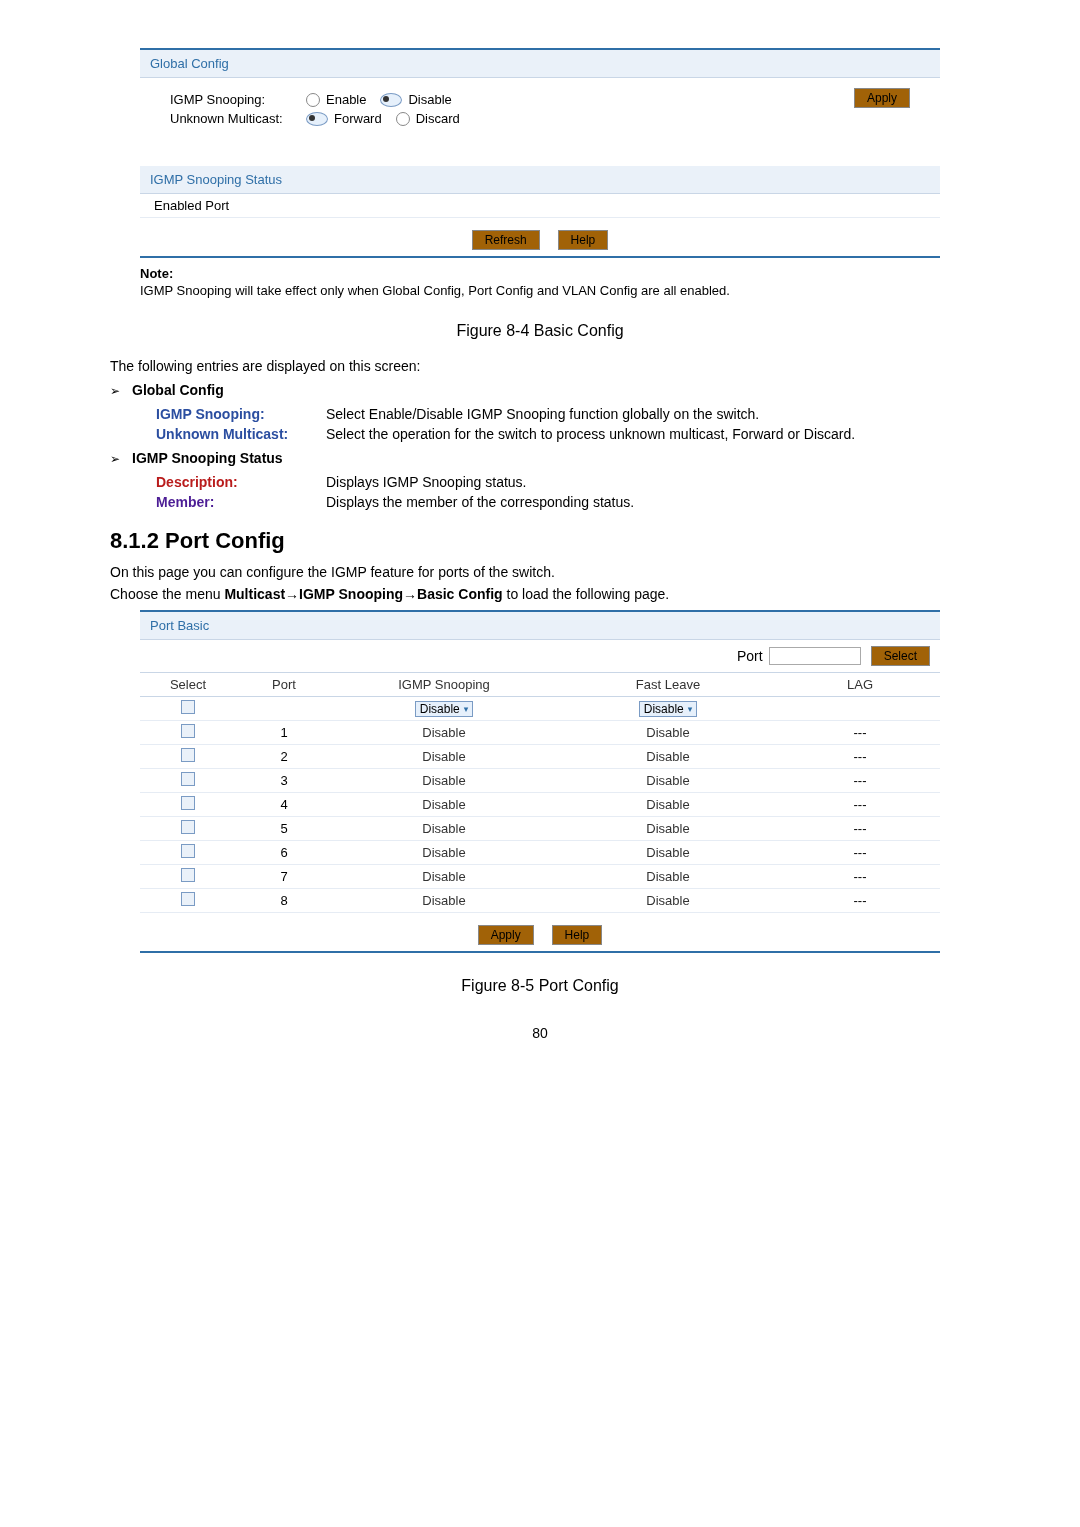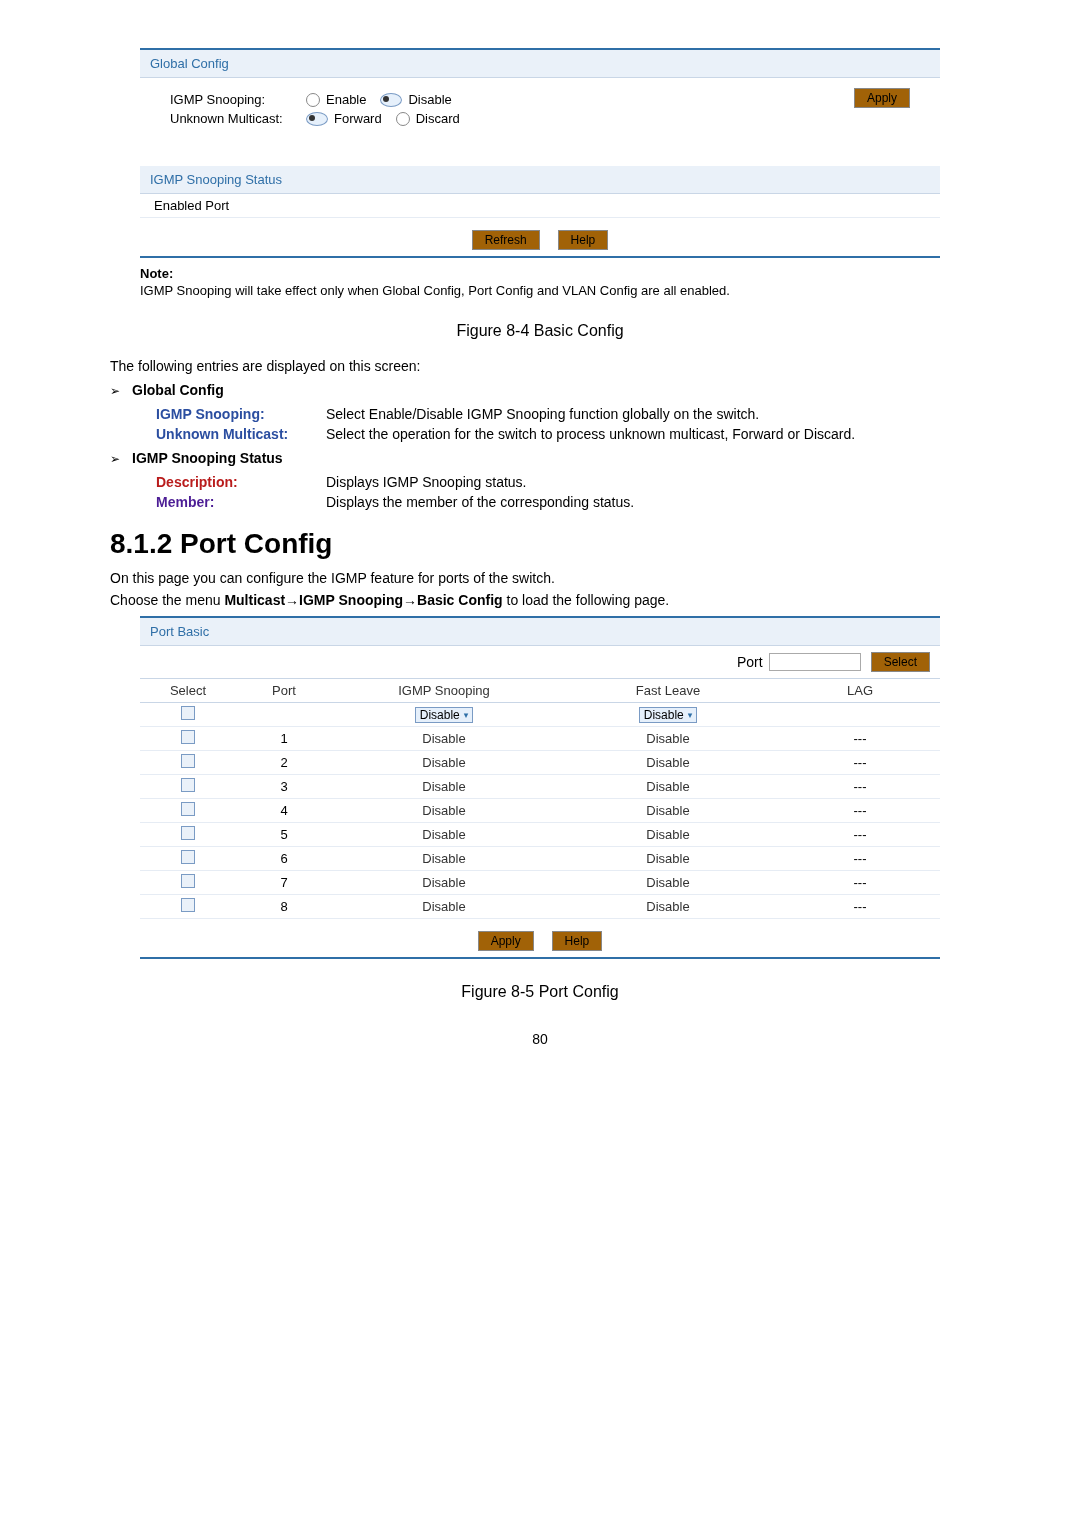--- a/index.html
+++ b/index.html
@@ -19,21 +19,21 @@
 .note-title { font-weight:bold; font-size:13px; margin:6px 30px 0;}
 .note-text { font-size:13px; margin:2px 30px 12px;}
 .caption { text-align:center; font-size:16px; margin:24px 0 18px;}
 .para { font-size:14px; margin: 6px 0;}
 .bullet {display:flex;align-items:flex-start;margin:8px 0;}
 .bullet .arrow{width:22px;font-size:12px;padding-top:2px;}
 .bullet .bl{font-weight:bold;}
 .def-table {display:flex;margin:4px 0 4px 46px;}
 .def-table .term{width:170px;color:#2b4ea0;font-weight:normal;}
 .def-table .desc{flex:1;}
-h2.section { font-size:28px; font-weight:bold; margin:18px 0 10px;}
+h2.section { font-size:22px; font-weight:bold; margin:18px 0 10px;}
 .tbl { width:100%; border-collapse:collapse; font-size:13px;}
 .tbl th { font-weight:normal; color:#333; padding:4px; border-bottom:1px solid #c9d6e6;}
 .tbl td { text-align:center; padding:3px; border-bottom:1px solid #e6ecf4;}
 .chk { width:12px;height:12px;border:1px solid #7a9bc4;background:#eaf1f9;display:inline-block;}
 .sel { border:1px solid #7a9bc4;background:#e6f0fb;font-size:12px;padding:0 4px;display:inline-flex;align-items:center;}
 .sel .caret{margin-left:4px;font-size:9px;color:#2f6fa7;}
 .port-top{display:flex;justify-content:flex-end;align-items:center;padding:6px 10px;border-bottom:1px solid #c9d6e6;}
 .port-top .plbl{margin-right:6px;}
 .port-top .pin{width:90px;height:16px;border:1px solid #aaa;background:#fff;margin-right:10px;}
 .hrline{height:2px;background:#2f6fa7;}

